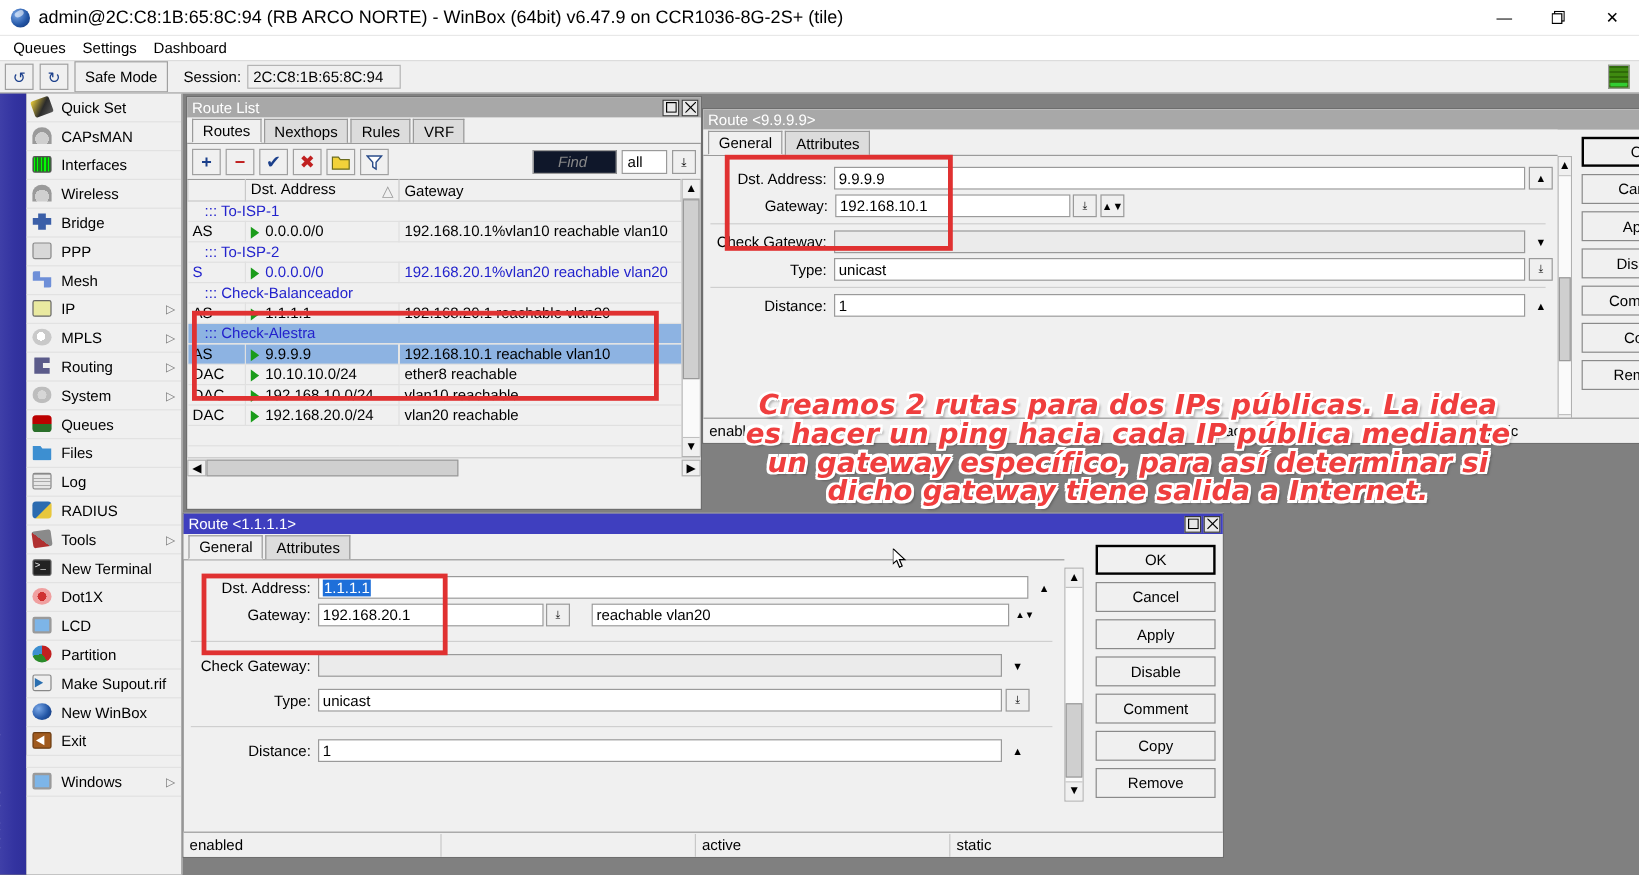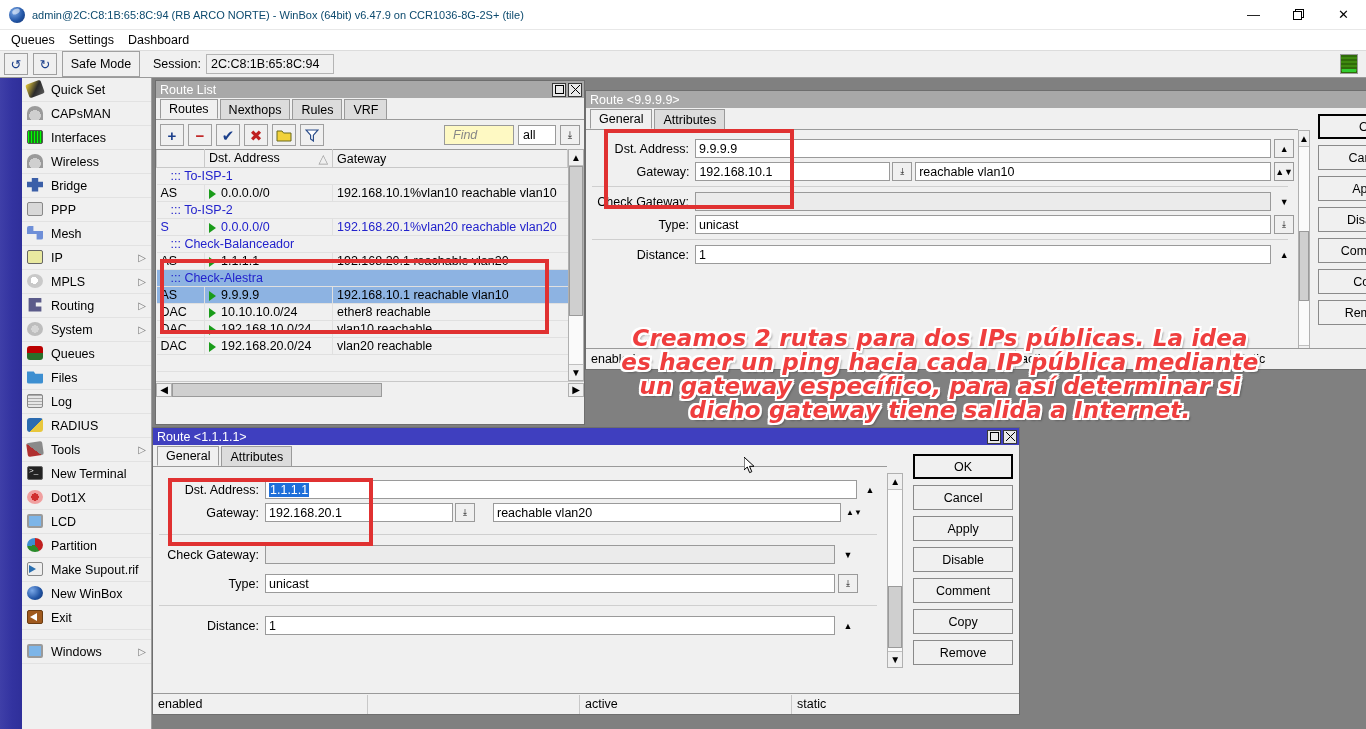--- a/index.html
+++ b/index.html
@@ -22,21 +22,21 @@
   .win-title-icon {
     width: 16px; height: 16px; margin-left: 9px; margin-right: 7px;
     border-radius: 50%;
     background: radial-gradient(circle at 32% 32%, #7aa8e8 0%, #2255a5 58%, #12306b 100%);
     position: relative; flex: 0 0 auto;
   }
   .win-title-icon::after{
     content:""; position:absolute; left:3px; top:2px; width:8px; height:5px;
     border-radius:50%; background:rgba(255,255,255,.55); transform:rotate(-28deg);
   }
-  .win-title-text { font-size: 11px; color: #0c4a6e; white-space: nowrap; }
+  .win-title-text { font-size: 15px; color: #000000; white-space: nowrap; }
   .win-ctrls { margin-left: auto; display: flex; height: 30px; }
   .win-ctrl {
     width: 45px; height: 30px; display: flex; align-items: center; justify-content: center;
     color: #000; font-size: 13px;
   }
 
   .menubar {
     position: absolute; left: 0; top: 30px; width: 1366px; height: 20px;
     background: #ffffff; display: flex; align-items: center; padding-left: 4px;
   }
@@ -161,22 +161,22 @@
   }
   .sb-cell { height: 19px; border-right: 1px solid #c8c8c8; padding: 4px 5px; display:flex; align-items:center; font-size:12.5px;}
 
   
   .rl-toolbar { display:flex; align-items:center; gap:4px; padding:4px 4px 3px 4px; }
   .rl-btn {
     width: 24px; height: 22px; border: 1px solid #a0a0a0; background:#f0f0f0;
     display:flex;align-items:center;justify-content:center;font-size:15px;line-height:1;
   }
   .rl-find {
-    margin-left:auto; width: 70px; height: 20px; background:#fef9c3; border:1px solid #9a9a9a;
-    font-size:12.5px;color:#888;font-style:italic;display:flex;align-items:center;padding:0 8px;
+    margin-left:auto; width: 70px; height: 20px; background:#0f172a; border:1px solid #9a9a9a;
+    font-size:12.5px;color:#888;font-style:italic;display:flex;align-items:center;padding:0 20px;
   }
   .rl-all { width: 38px; height:20px; background:#fff;border:1px solid #9a9a9a;font-size:12.5px;display:flex;align-items:center;padding:0 4px;}
   .rl-dd { width:20px;height:20px;border:1px solid #9a9a9a;background:#f0f0f0;display:flex;align-items:center;justify-content:center;font-size:10px;}
 
   table.routes { border-collapse: collapse; width: 100%; font-size: 12.5px; table-layout: fixed; }
   table.routes th {
     background:#f0f0f0; border:1px solid #c8c8c8; border-top:1px solid #9a9a9a;
     font-weight: normal; text-align:left; height:18px; padding:0 4px; color:#000;
   }
   table.routes td { border-bottom:1px solid #e0e0e0; height:17px; padding:0 4px; color:#000; white-space:nowrap; overflow:hidden;}
@@ -574,21 +574,20 @@
           <div class="field-row">
             <div class="flabel" style="width:110px;">Dst. Address:</div>
             <div class="finput" style="width:582px;">9.9.9.9</div>
             <div class="spin" style="margin-left:3px;">▲</div>
           </div>
 
           <div class="field-row">
             <div class="flabel" style="width:110px;">Gateway:</div>
             <div class="finput" style="width:196px;">192.168.10.1</div>
             <div class="spin" style="margin-left:2px;">⤓</div>
-            <div class="finput" style="width:358px;margin-left:3px;">reachable vlan10</div>
             <div class="spin" style="margin-left:3px;">▲▼</div>
           </div>
 
           <div class="divider"></div>
 
           <div class="field-row">
             <div class="flabel" style="width:110px;">Check Gateway:</div>
             <div class="finput disabled" style="width:582px;"></div>
             <div class="spin" style="margin-left:3px;border:none;background:transparent;">▼</div>
           </div>

